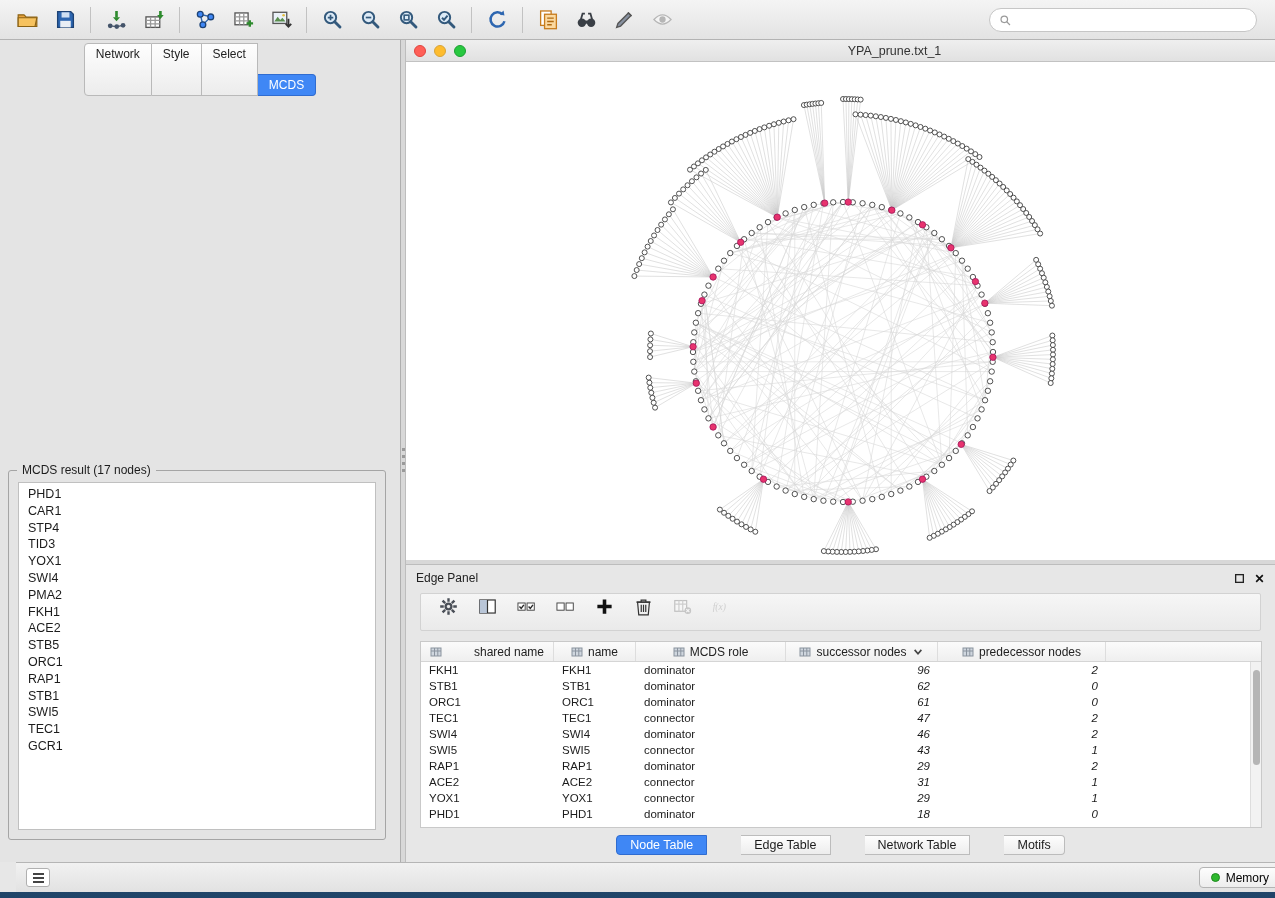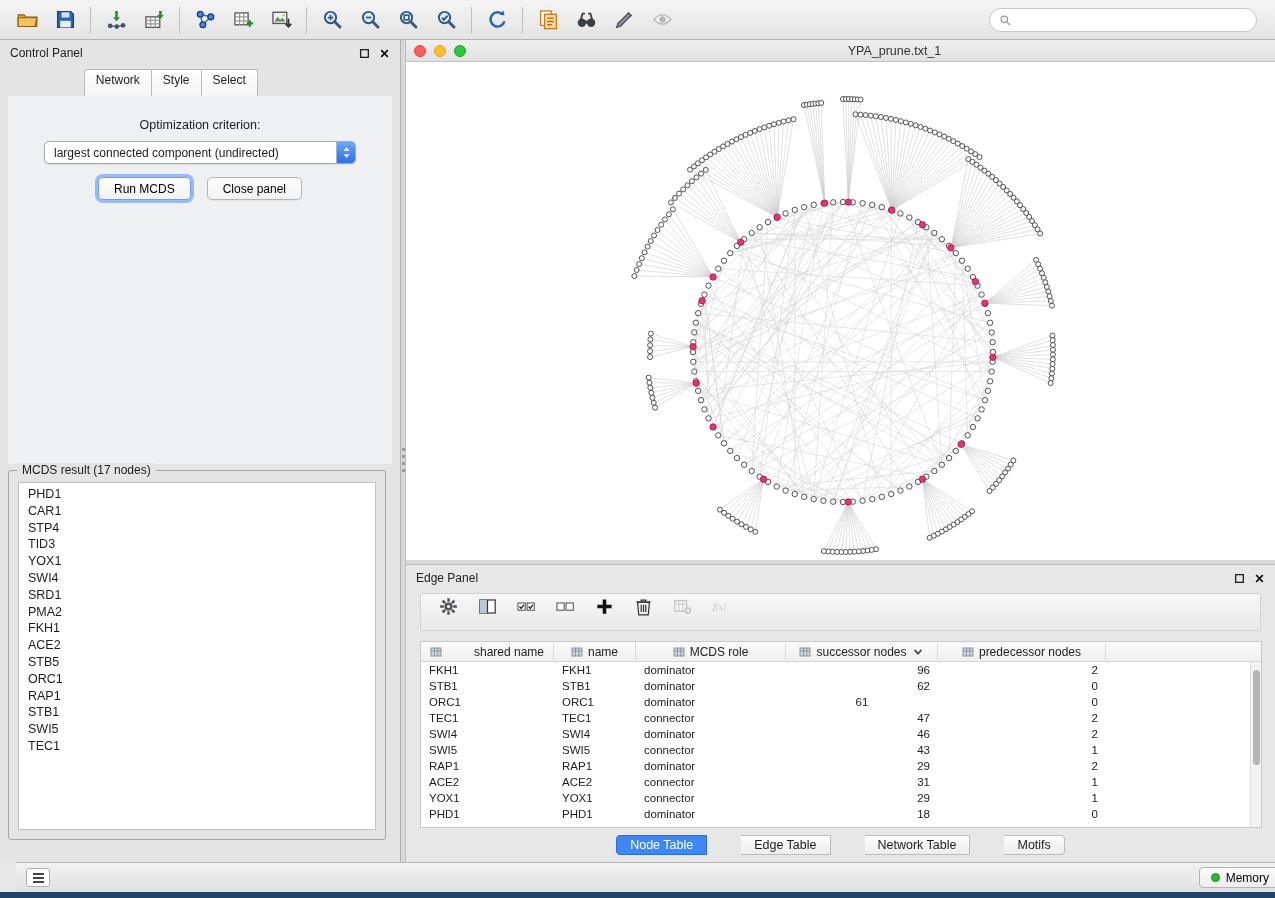--- a/index.html
+++ b/index.html
@@ -80,21 +80,21 @@
   .tp-btn.disabled{opacity:.4;}
   .table-wrap{position:absolute;left:14px;right:13px;top:76px;bottom:34px;background:#fff;border:1px solid #c9c9c9;}
   .t-head{display:flex;height:20px;background:linear-gradient(#fbfbfb,#efefef);border-bottom:1px solid #d5d5d5;}
   .t-hcell{display:flex;align-items:center;justify-content:center;gap:5px;font-size:12px;color:#222;
            border-right:1px solid #ddd;overflow:hidden;}
   .t-hcell .hic svg{width:12px;height:12px;display:block;}
   .t-hcell.filler{border-right:none;}
   .t-body{position:absolute;left:0;right:11px;top:20px;bottom:0;overflow:hidden;}
   .t-row{display:flex;height:16px;align-items:center;}
   .t-cell{font-size:11.5px;padding:0 8px;overflow:hidden;white-space:nowrap;}
-  .t-cell.right{text-align:right;}
+  .t-cell.right{text-align:right;font-style:italic;}
   .t-scroll{position:absolute;right:0;top:20px;bottom:0;width:11px;background:#f2f2f2;border-left:1px solid #ddd;}
   .t-thumb{position:absolute;left:2px;width:7px;top:8px;height:95px;background:#b5b5b5;border-radius:4px;}
   .tp-tabs{position:absolute;left:0;right:0;bottom:7px;display:flex;justify-content:center;gap:34px;}
   .tp-tab{padding:2px 13px;font-size:12.5px;background:linear-gradient(#fdfdfd,#ededed);
           border:1px solid #bcbcbc;border-left:none;cursor:default;}
   .tp-tab:first-child{border-left:1px solid #bcbcbc;border-radius:4px 0 0 4px;}
   .tp-tab:last-child{border-radius:0 4px 4px 0;}
   .tp-tab.active{background:var(--accent,#3f87f5);color:#fff;border-color:var(--accent-dark,#2f6cd0);}
 
   
@@ -274,76 +274,45 @@
           <svg viewBox="0 0 16 16">
             <circle cx="6.5" cy="6.5" r="4" fill="none" stroke="#9a9a9a" stroke-width="1.5"></circle>
             <path d="M9.5 9.5l4 4" stroke="#9a9a9a" stroke-width="1.5"></path>
           </svg>
         </span>
       <input placeholder="" style="">
     </div>
   </div>
 
   <div class="control-panel">
-    <div class="panel-head">
-      <span>Control Panel</span>
-      <span class="ph-icons">
-        <span class="ic">
-            <svg viewBox="0 0 10 10">
-              <rect x="1.5" y="1.5" width="7" height="7" fill="none" stroke="#222" stroke-width="1.2"></rect>
-            </svg>
-          </span>
-        <span class="ic">
-            <svg viewBox="0 0 10 10">
-              <path d="M2 2l6 6M8 2L2 8" stroke="#111" stroke-width="1.5"></path>
-            </svg>
-          </span>
-      </span>
-    </div>
     <div class="cp-tabs" id="cp-tabs">
         <div class="cp-tab">Network</div>
         <div class="cp-tab">Style</div>
         <div class="cp-tab">Select</div>
         <div class="cp-tab active">MCDS</div>
       </div>
-    <div class="cp-content">
-      <div class="opt-label">Optimization criterion:</div>
-      <div class="combo">
-        <span class="combo-text">largest connected component (undirected)</span>
-        <span class="combo-step">
-          <svg viewBox="0 0 10 16">
-              <path d="M5 2.2L8.2 6H1.8z" fill="#fff"></path>
-              <path d="M5 13.8L1.8 10h6.4z" fill="#fff"></path>
-            </svg>
-        </span>
-      </div>
-      <div class="cp-buttons">
-        <button class="mac-btn focus">Run MCDS</button>
-        <button class="mac-btn">Close panel</button>
-      </div>
-    </div>
     <div class="groupbox">
       <span class="gb-legend">MCDS result (17 nodes)</span>
       <div class="result-list" id="result-list">
           <div class="result-item">PHD1</div>
           <div class="result-item">CAR1</div>
           <div class="result-item">STP4</div>
           <div class="result-item">TID3</div>
           <div class="result-item">YOX1</div>
           <div class="result-item">SWI4</div>
-          <div class="result-item">SRD1</div>
           <div class="result-item">PMA2</div>
           <div class="result-item">FKH1</div>
           <div class="result-item">ACE2</div>
           <div class="result-item">STB5</div>
           <div class="result-item">ORC1</div>
           <div class="result-item">RAP1</div>
           <div class="result-item">STB1</div>
           <div class="result-item">SWI5</div>
           <div class="result-item">TEC1</div>
+          <div class="result-item">GCR1</div>
         </div>
     </div>
   </div>
 
   <div class="v-splitter"></div>
 
   <div class="network-window">
     <div class="nw-titlebar">
       <span class="tl tl-r"></span>
       <span class="tl tl-y"></span>
@@ -1174,21 +1143,21 @@
             <div class="t-cell" style="width: 133px;">STB1</div>
             <div class="t-cell" style="width: 82px;">STB1</div>
             <div class="t-cell" style="width: 150px;">dominator</div>
             <div class="t-cell right" style="width: 152px;">62</div>
             <div class="t-cell right" style="width: 168px;">0</div>
           </div>
           <div class="t-row">
             <div class="t-cell" style="width: 133px;">ORC1</div>
             <div class="t-cell" style="width: 82px;">ORC1</div>
             <div class="t-cell" style="width: 150px;">dominator</div>
-            <div class="t-cell right" style="width: 152px; text-align: center;">61</div>
+            <div class="t-cell right" style="width: 152px;">61</div>
             <div class="t-cell right" style="width: 168px;">0</div>
           </div>
           <div class="t-row">
             <div class="t-cell" style="width: 133px;">TEC1</div>
             <div class="t-cell" style="width: 82px;">TEC1</div>
             <div class="t-cell" style="width: 150px;">connector</div>
             <div class="t-cell right" style="width: 152px;">47</div>
             <div class="t-cell right" style="width: 168px;">2</div>
           </div>
           <div class="t-row">

